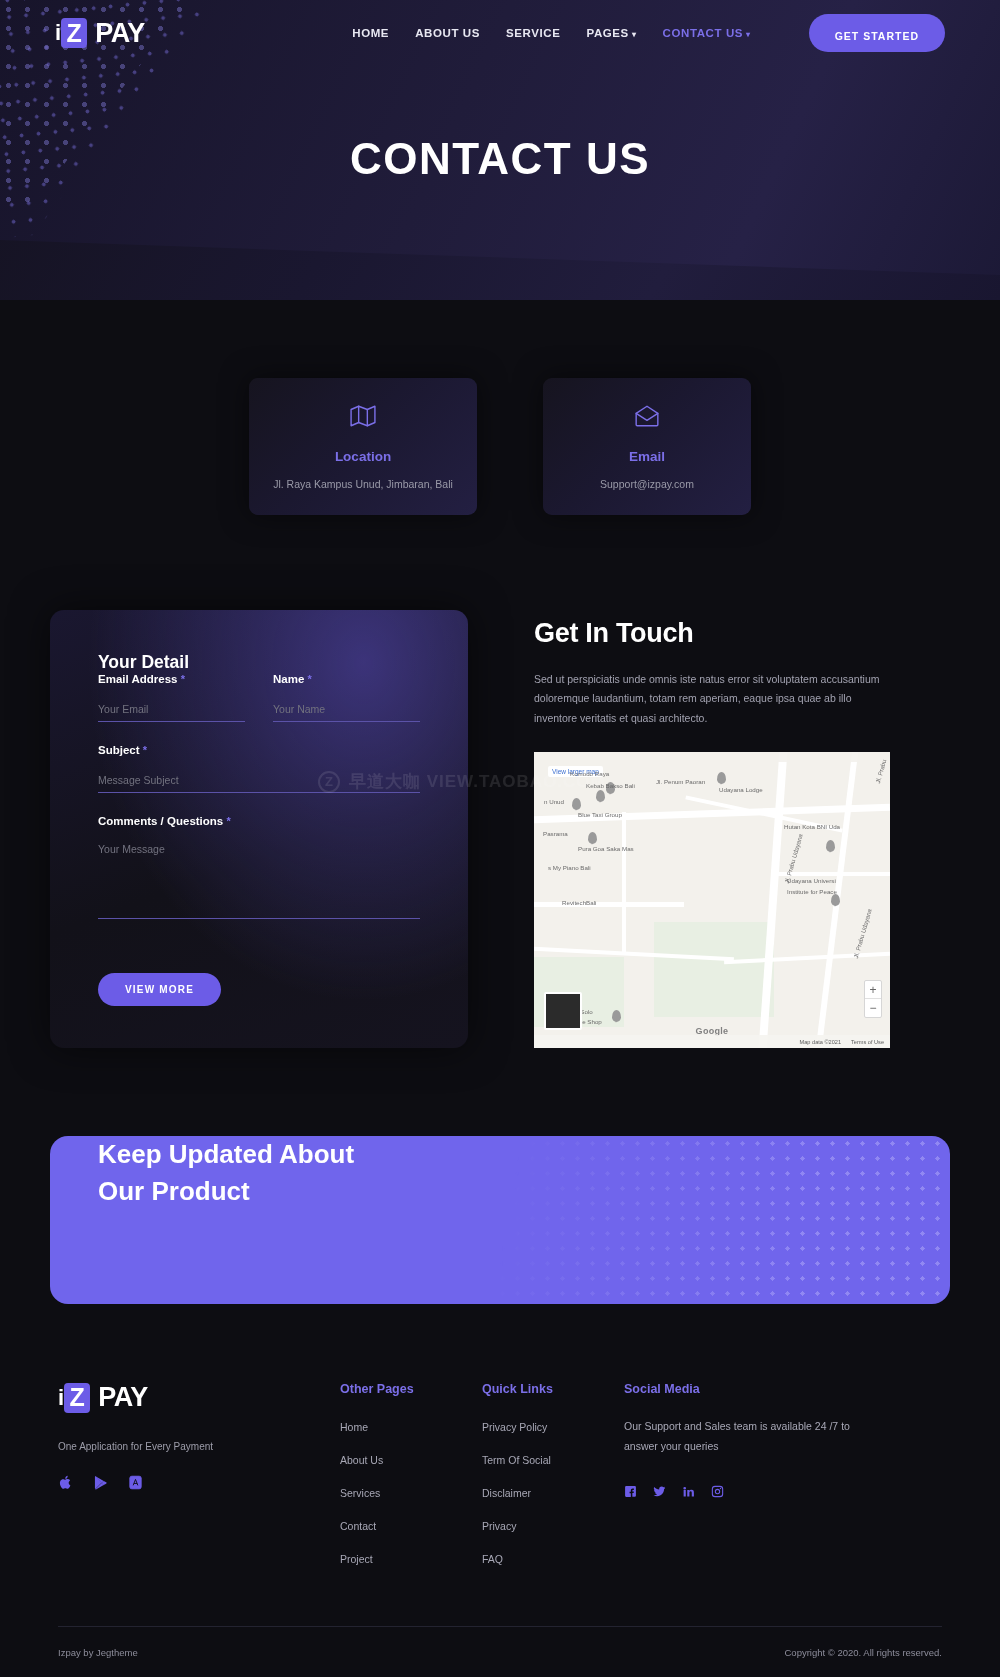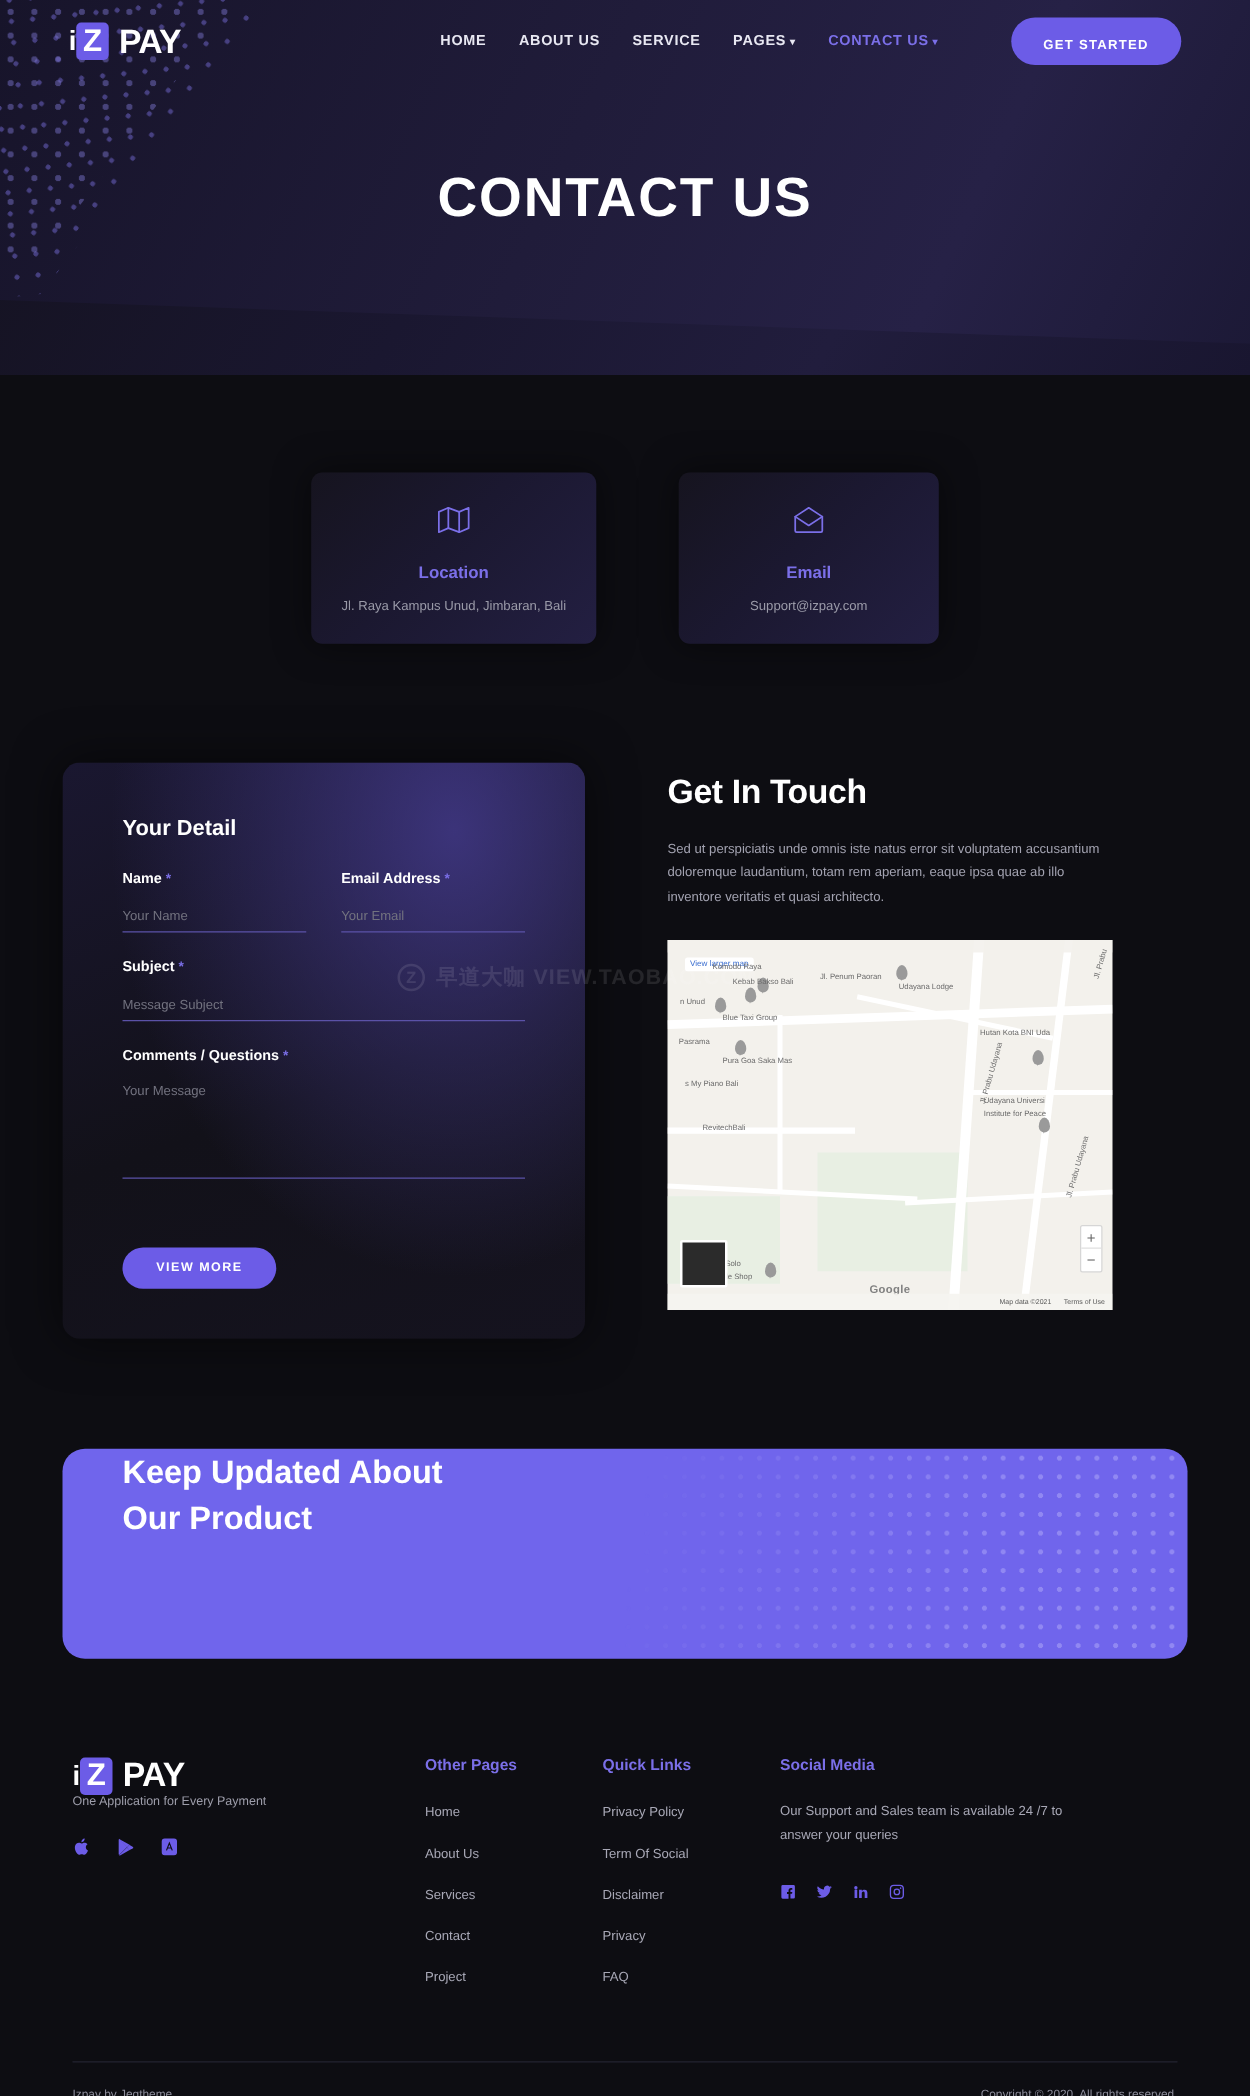--- a/index.html
+++ b/index.html
@@ -88,21 +88,21 @@
   
   .mid { display:flex; margin-top:95px; padding:0 50px; gap:66px; }
   .form-card {
     width:418px; border-radius:14px; padding:42px 48px 40px 48px;
     background:
       radial-gradient(ellipse at 75% 12%, rgba(72,62,150,.75) 0%, rgba(24,21,45,0) 62%),
       linear-gradient(160deg,#1a1730 0%,#121119 55%,#15131f 100%);
     box-shadow:0 0 38px rgba(0,0,0,.55);
     position:relative;
   }
-  .form-title { font-size:17.5px; font-weight:700; margin-bottom:24px; }
+  .form-title { font-size:17.5px; font-weight:700; }
   .frow { display:flex; gap:28px; }
   .fgroup { flex:1; margin-bottom:22px; }
   .flabel { font-size:11.5px; font-weight:700; margin-bottom:14px; display:block; }
   .flabel .req { color:#7b6fe8; font-size:11px; }
   .finput {
     width:100%; background:transparent; border:none;
     border-bottom:1px solid #5b52a8; color:#d8d8e4;
     font-size:10.5px; padding:2px 0 6px 0;
     font-family:"Liberation Sans", sans-serif; outline:none;
   }
@@ -201,21 +201,21 @@
   .news-form input::placeholder { color:#9a96c0; }
   .news-submit {
     background:#6c5ce7; color:#fff; border:none; border-radius:22px;
     height:40px; width:104px; font-size:9.5px; font-weight:700;
     letter-spacing:1.1px; cursor:pointer; font-family:"Liberation Sans", sans-serif;
   }
 
   
   .footer { padding:78px 58px 0 58px; display:flex; }
   .fcol-brand { width:282px; }
-  .fcol-brand .tag { font-size:10px; color:#9d9daa; }
+  .fcol-brand .tag { font-size:10px; color:#9d9daa; margin-top:28px; }
   .stores { display:flex; gap:20px; margin-top:22px; color:#6c5ce7; }
   .fcol { width:142px; }
   .fcol.social { width:230px; }
   .fhead { color:#7b6fe8; font-size:12.5px; font-weight:700; margin-bottom:21px; }
   .fcol ul { list-style:none; }
   .fcol li { margin-bottom:15px; }
   .fcol li a { color:#a8a8b6; font-size:10.5px; text-decoration:none; }
   .social p { color:#a8a8b6; font-size:10.5px; line-height:1.85; }
   .socicons { display:flex; gap:16px; margin-top:28px; color:#6c5ce7; }
 
@@ -291,31 +291,31 @@
 </div>
 
 <div class="mid">
 
   <div class="form-card">
     <div class="form-title">Your Detail</div>
 
     <div class="frow">
       <div class="fgroup">
         <label class="flabel">
+          <span>Email Address</span>
+          <span class="req">*</span>
+        </label>
+        <input class="finput" type="text" placeholder="Your Email" style="">
+      </div>
+      <div class="fgroup">
+        <label class="flabel">
           <span>Name</span>
           <span class="req">*</span>
         </label>
         <input class="finput" type="text" placeholder="Your Name" style="">
-      </div>
-      <div class="fgroup">
-        <label class="flabel">
-          <span>Email Address</span>
-          <span class="req">*</span>
-        </label>
-        <input class="finput" type="text" placeholder="Your Email" style="">
       </div>
     </div>
 
     <div class="fgroup">
       <label class="flabel">
         <span>Subject</span>
         <span class="req">*</span>
       </label>
       <input class="finput" type="text" placeholder="Message Subject" style="">
     </div>

